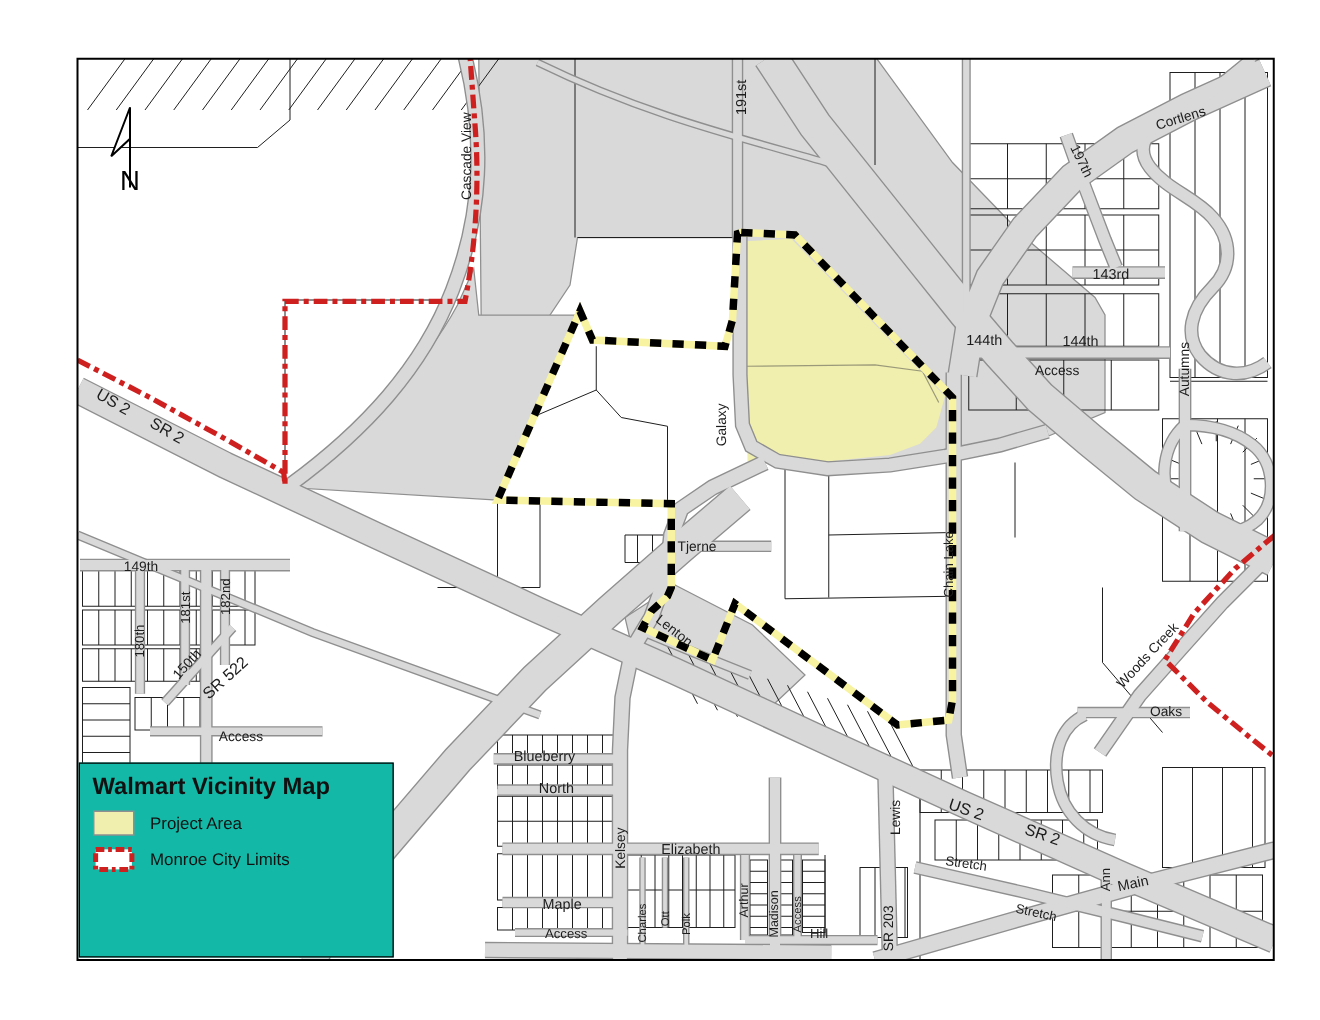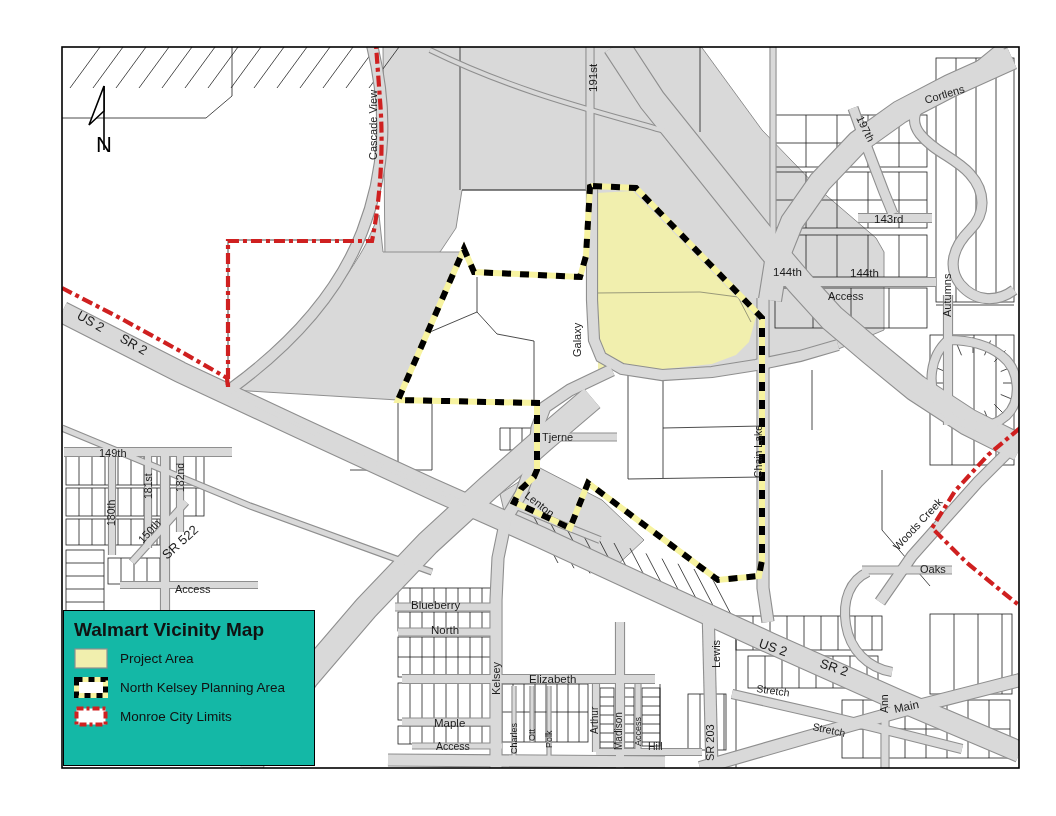--- a/index.html
+++ b/index.html
@@ -460,25 +460,18 @@
       <div>Walmart Vicinity Map</div>
     </div>
     <div class="legend-row">
       <svg class="legend-swatch" viewBox="0 0 34 21">
         <rect x="1" y="1" width="32" height="19" fill="#f1efae" stroke="#8f8f8f" stroke-width="1.2"></rect>
       </svg>
       <span class="legend-label">Project Area</span>
     </div>
     <div class="legend-row">
       <svg class="legend-swatch" viewBox="0 0 34 21">
-        <rect x="2.5" y="2.5" width="29" height="16" fill="#ffffff" stroke="#f7f3a0" stroke-width="5"></rect>
-        <rect x="2.5" y="2.5" width="29" height="16" fill="none" stroke="#000000" stroke-width="5" stroke-dasharray="6 6"></rect>
-      </svg>
-      <span class="legend-label">North Kelsey Planning Area</span>
-    </div>
-    <div class="legend-row">
-      <svg class="legend-swatch" viewBox="0 0 34 21">
         <rect x="2.5" y="2.5" width="29" height="16" fill="#ffffff" stroke="#cf2020" stroke-width="4" stroke-dasharray="7 3 3 3"></rect>
       </svg>
       <span class="legend-label">Monroe City Limits</span>
     </div>
   </div>
 </div>
 
 </body></html>

